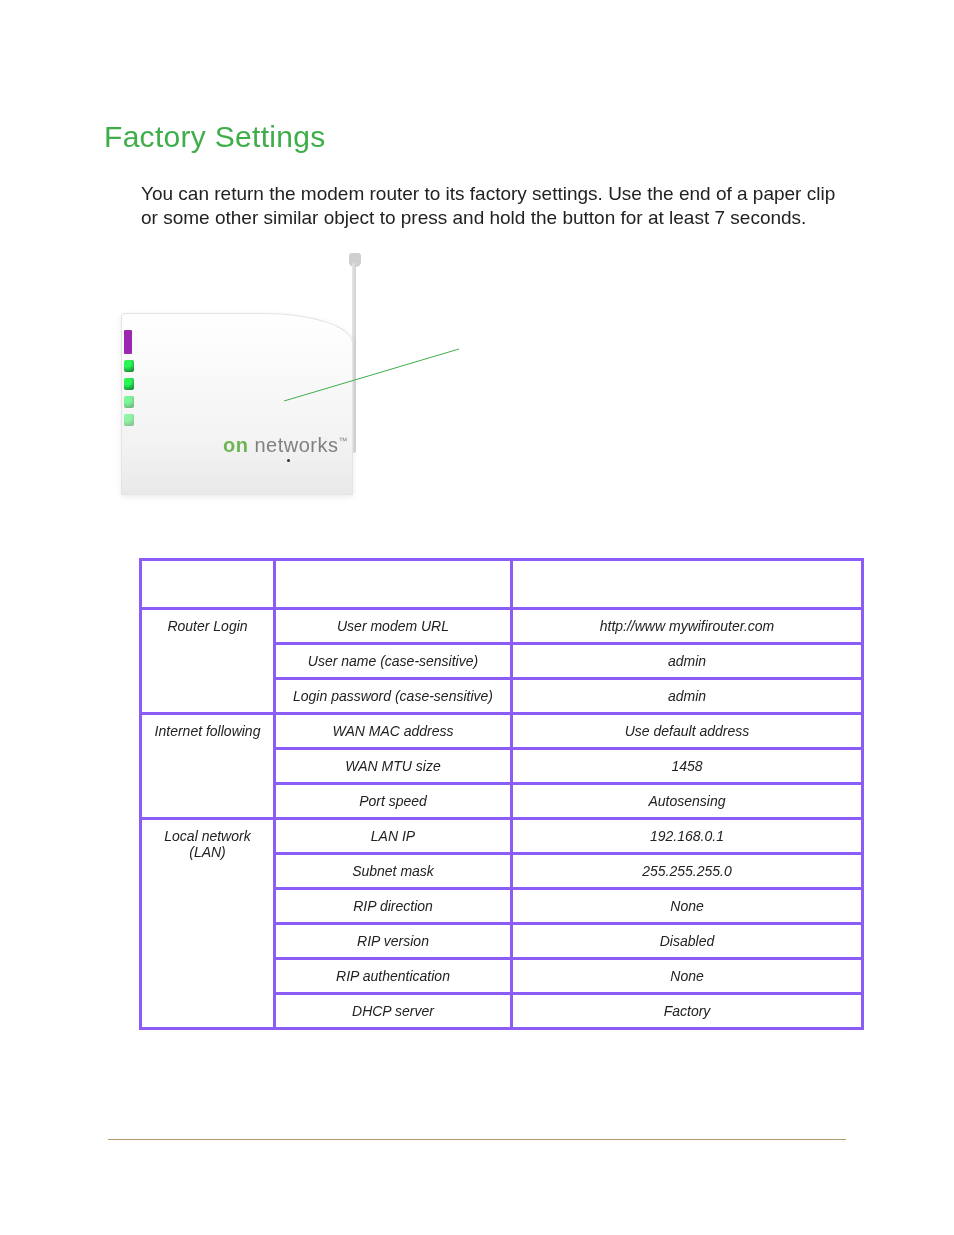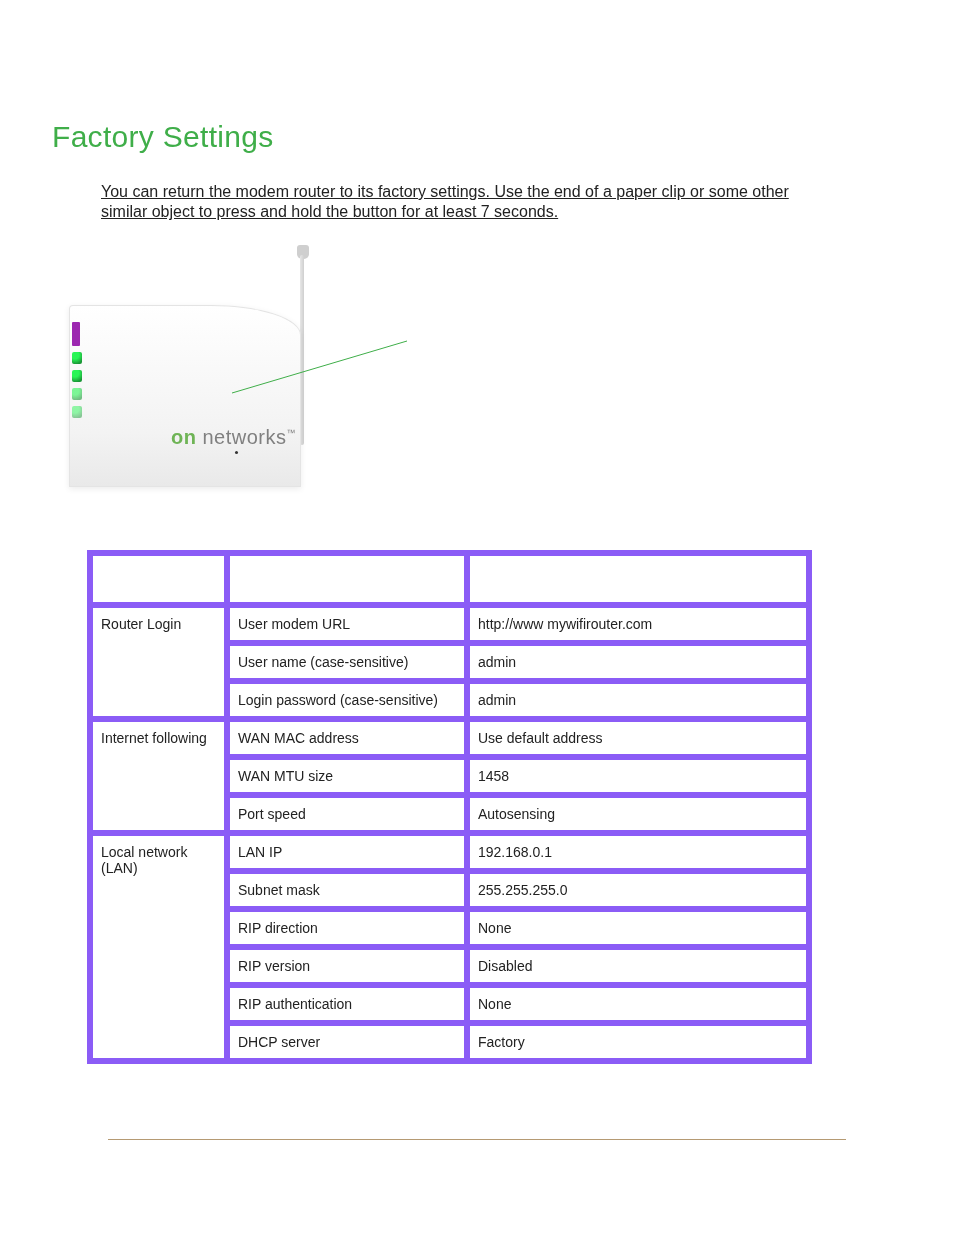--- a/index.html
+++ b/index.html
@@ -7,37 +7,36 @@
     padding: 0;
     background: #fff;
     font-family: Arial, Helvetica, sans-serif;
     color: #222;
     width: 954px;
   }
   .page {
     width: 954px;
     min-height: 1235px;
     box-sizing: border-box;
-    padding: 120px 100px 70px 52px;
+    padding: 120px 100px 70px 104px;
     position: relative;
   }
   h1.title {
     font-family: "Segoe UI", Arial, sans-serif;
     font-weight: 400;
     font-size: 30px;
     color: #3fae49;
     margin: 0 0 28px 0;
     letter-spacing: .3px;
   }
   .intro {
-    font-size: 16px;
+    font-size: 19px;
     line-height: 1.28;
-    margin: 0 0 22px 49px;
+    margin: 0 0 22px 37px;
     max-width: 720px;
-    text-decoration: underline;
   }
   .router-box {
     position: relative;
     width: 440px;
     height: 250px;
     margin: 0 0 55px 12px;
   }
   .router-device {
     position: absolute;
     left: 5px;
@@ -121,24 +120,25 @@
     margin:0 0 50px 35px;
   }
 
   table.settings {
     border-collapse: collapse;
     margin-left:35px;
     width:725px;
     font-size:14px;
   }
   table.settings th, table.settings td {
-    border:6px solid #8b5cf6;
+    border:3px solid #8b5cf6;
     padding:8px 8px;
-    text-align:left;
+    text-align:center;
     vertical-align:top;
+    font-style:italic;
   }
   table.settings thead th {
     height:30px;
   }
   table.settings td.group {
     vertical-align:top;
   }
   .footer-rule {
     position:absolute;
     left:108px;

